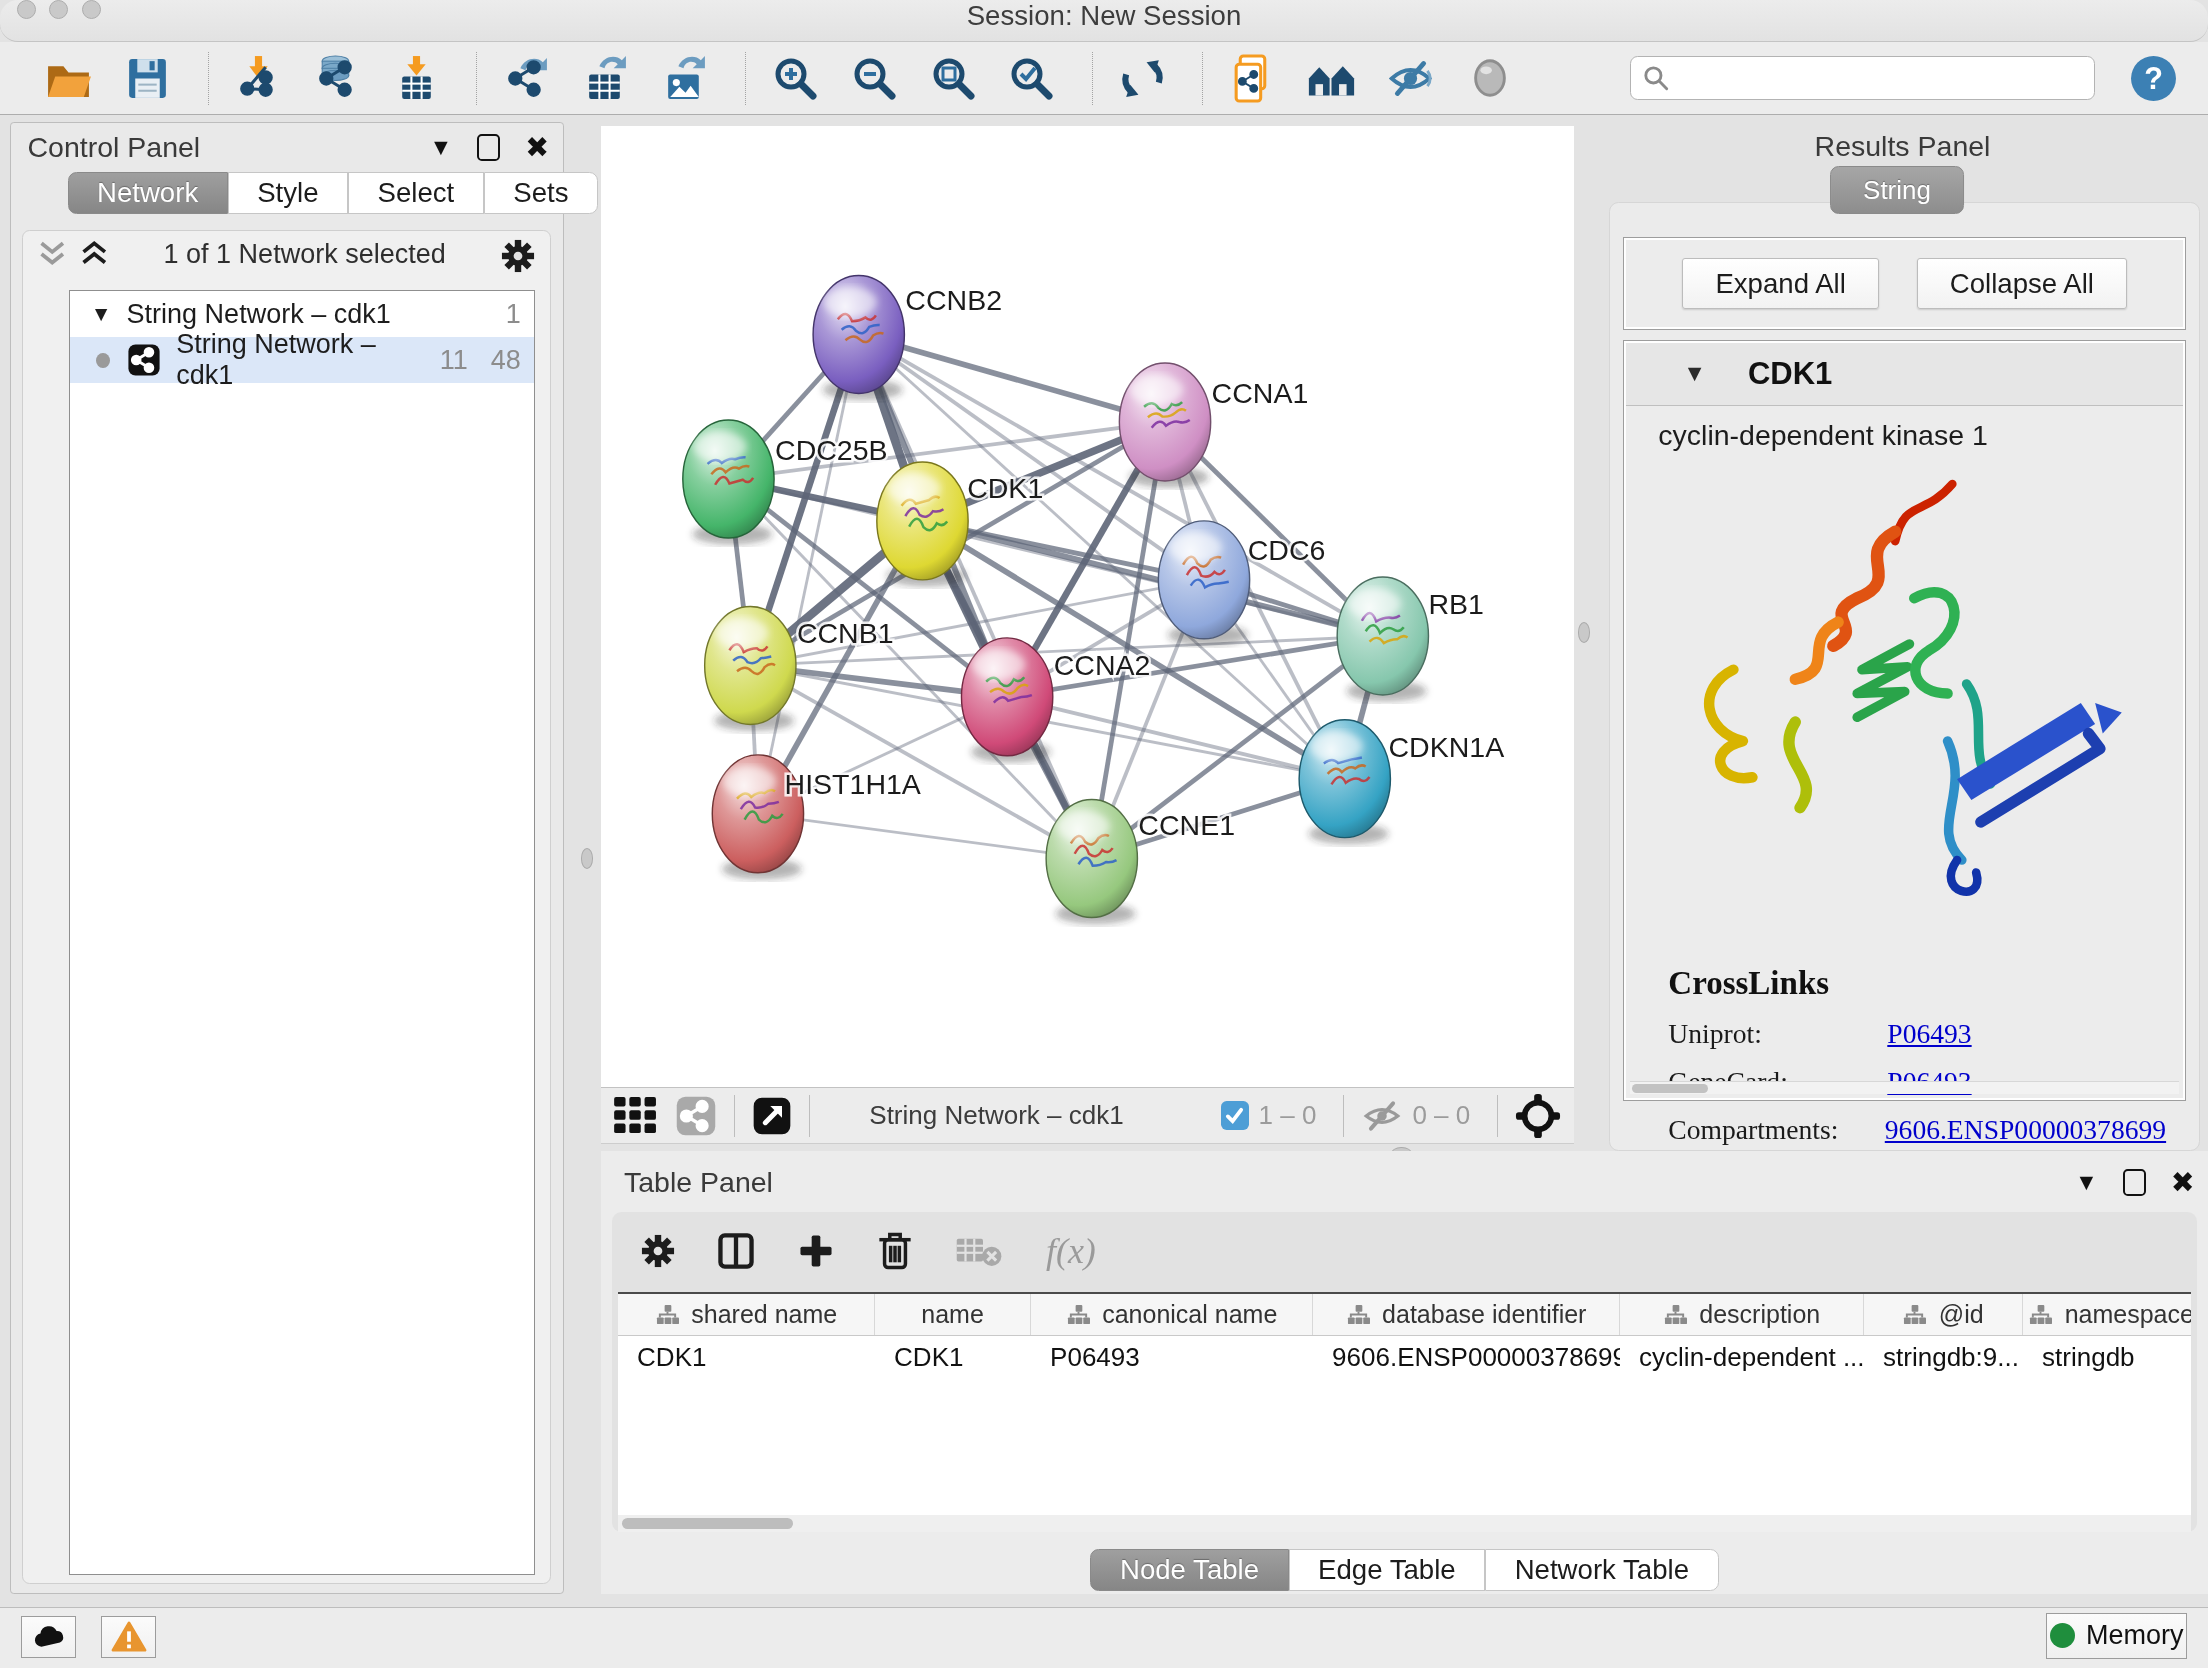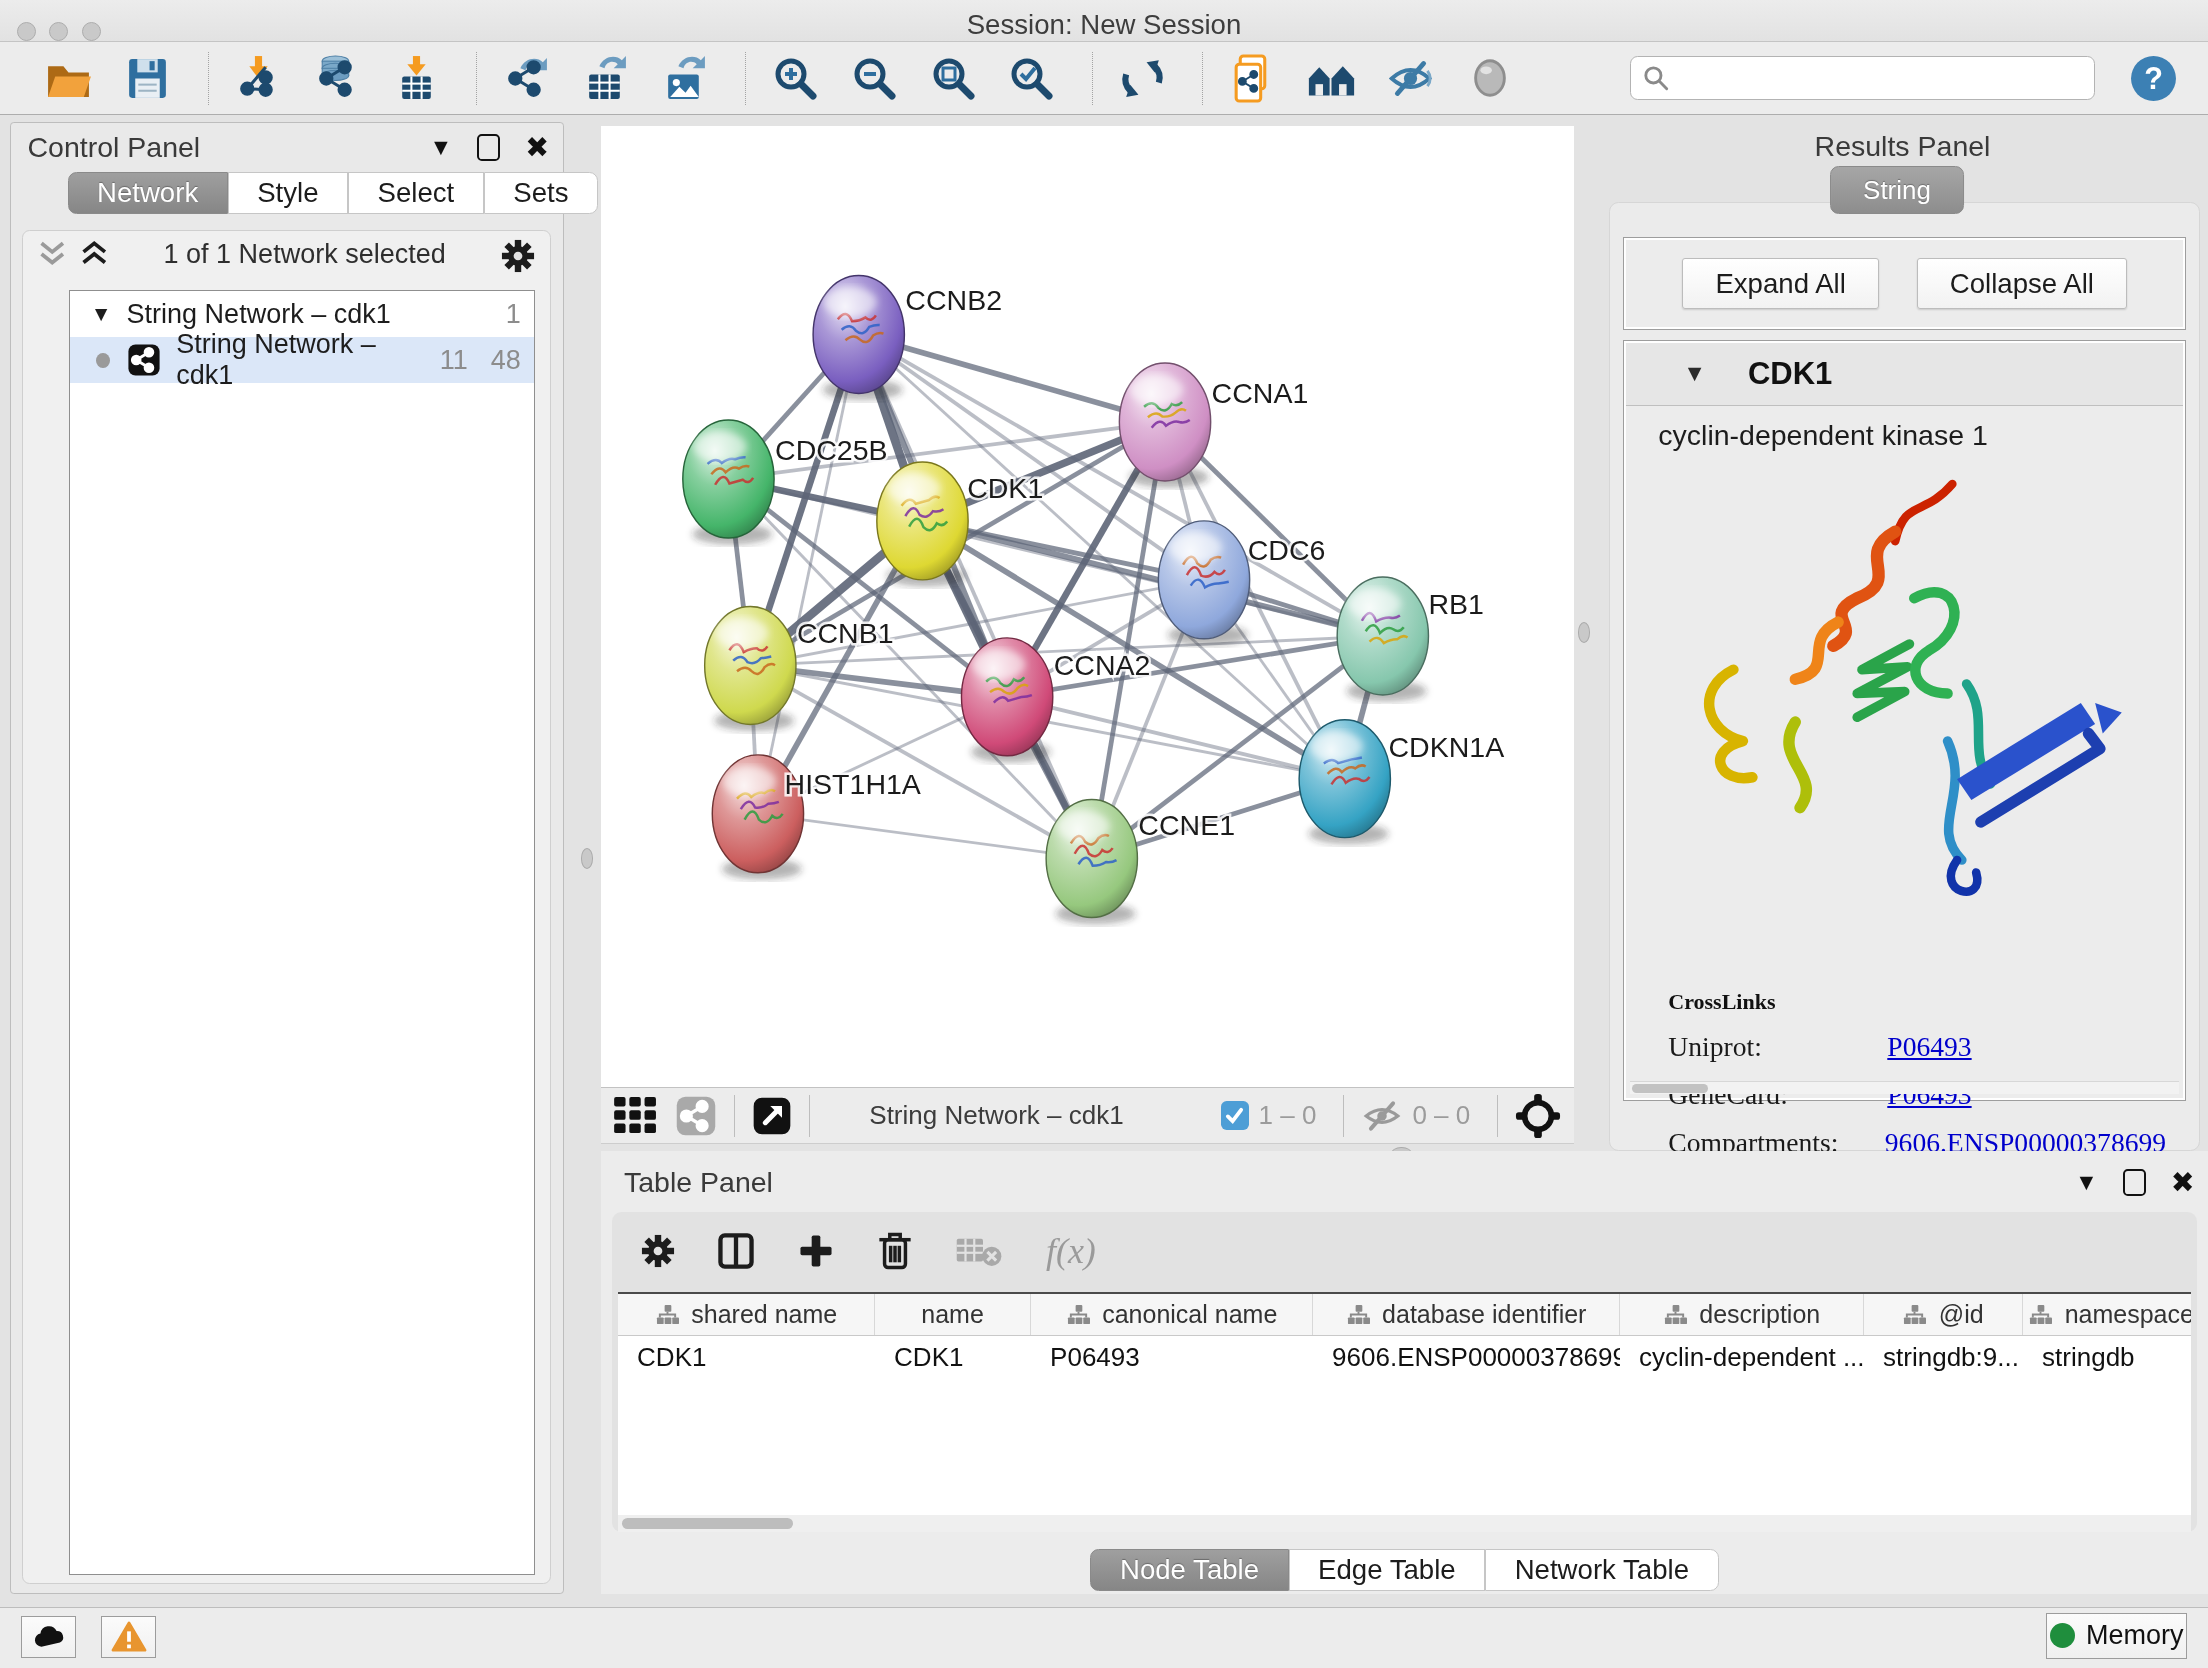--- a/index.html
+++ b/index.html
@@ -3,21 +3,21 @@
 <meta charset="utf-8">
 <style>
   html,body{margin:0;padding:0;background:#d0d0d0;}
   *{box-sizing:border-box;}
   .window{position:relative;width:2208px;height:1668px;background:#e3e3e3;
     font-family:"Liberation Sans","DejaVu Sans",sans-serif;color:#2b2b2b;overflow:hidden;}
   .abs{position:absolute;}
 
   
   .titlebar{left:0;top:0;width:2208px;height:42px;background:linear-gradient(#ececec,#e2e2e2);
-    border-bottom:1px solid #c4c4c4;display:flex;align-items:flex-end;}
+    border-bottom:1px solid #c4c4c4;display:flex;align-items:flex-start;border-radius:18px;}
   .tl{width:19px;height:19px;border-radius:50%;background:#c9c9c9;border:1px solid #adadad;margin-left:13.3px;}
   .tl:first-child{margin-left:17px;}
   .wtitle{position:absolute;left:0;right:0;text-align:center;font-size:27.6px;color:#3d3d3d;}
 
   
   .toolbar{left:0;top:42px;width:2208px;height:73px;background:#ececec;border-bottom:1px solid #adadad;
     display:flex;align-items:center;padding-left:44px;}
   .tbi{width:49px;height:49px;margin-right:30px;display:inline-flex;align-items:center;justify-content:center;}
   .tbsep{width:0;height:53px;border-left:1.9px dotted #a3a3a3;margin:0 25px 0 5.7px;}
   .searchbox{width:468px;height:44px;background:#fff;border:1px solid #b3b3b3;border-radius:7.6px;
@@ -81,21 +81,21 @@
   .rp-buttons{position:absolute;left:13.3px;right:13.3px;top:34px;height:93px;display:flex;
     align-items:center;justify-content:center;gap:38px;}
   .btn{background:linear-gradient(#ffffff,#f2f2f2);border:1px solid #bcbcbc;border-radius:3px;
     font-size:27.6px;color:#1c1c1c;padding:8.6px 32px;box-shadow:0 1px 1.9px rgba(0,0,0,.15);}
   .rp-protein{position:absolute;left:13.3px;right:13.3px;top:137px;bottom:49px;}
   .rp-phead{position:absolute;left:1.9px;right:1.9px;top:1.9px;height:63px;background:#e6e6e6;
     border-bottom:1px solid #bfbfbf;display:flex;align-items:center;}
   .rp-pname{font-size:31px;font-weight:bold;color:#111;}
   .rp-desc{position:absolute;left:34px;top:78px;font-size:28.5px;color:#1c1c1c;}
   .crosslinks{position:absolute;left:44px;top:624px;right:19px;font-family:"Liberation Serif","DejaVu Serif",serif;}
-  .cl-title{font-size:22px;font-weight:bold;color:#111;margin-top:24px;}
+  .cl-title{font-size:33px;font-weight:bold;color:#111;}
   .cl-row{display:flex;margin-top:16px;font-size:27.6px;}
   .cl-label{width:219px;color:#1a1a1a;}
   .cl-value{color:#0000cc;text-decoration:underline;}
   .rp-scroll{position:absolute;left:5.7px;right:5.7px;bottom:5.7px;height:13.3px;background:#f2f2f2;border-top:1px solid #d7d7d7;}
   .rp-thumb{position:absolute;left:1.9px;top:1.9px;width:76px;height:9.5px;background:#c2c2c2;border-radius:4.8px;}
 
   
   .table-panel{left:601px;top:1151px;width:1607px;height:443px;background:#ececec;}
   .tp-header{position:absolute;left:23px;top:15px;right:13.3px;display:flex;justify-content:space-between;align-items:center;}
   .tp-box{position:absolute;left:11.4px;top:61px;right:11.4px;height:320px;background:#e2e2e2;border-radius:9.5px;}

